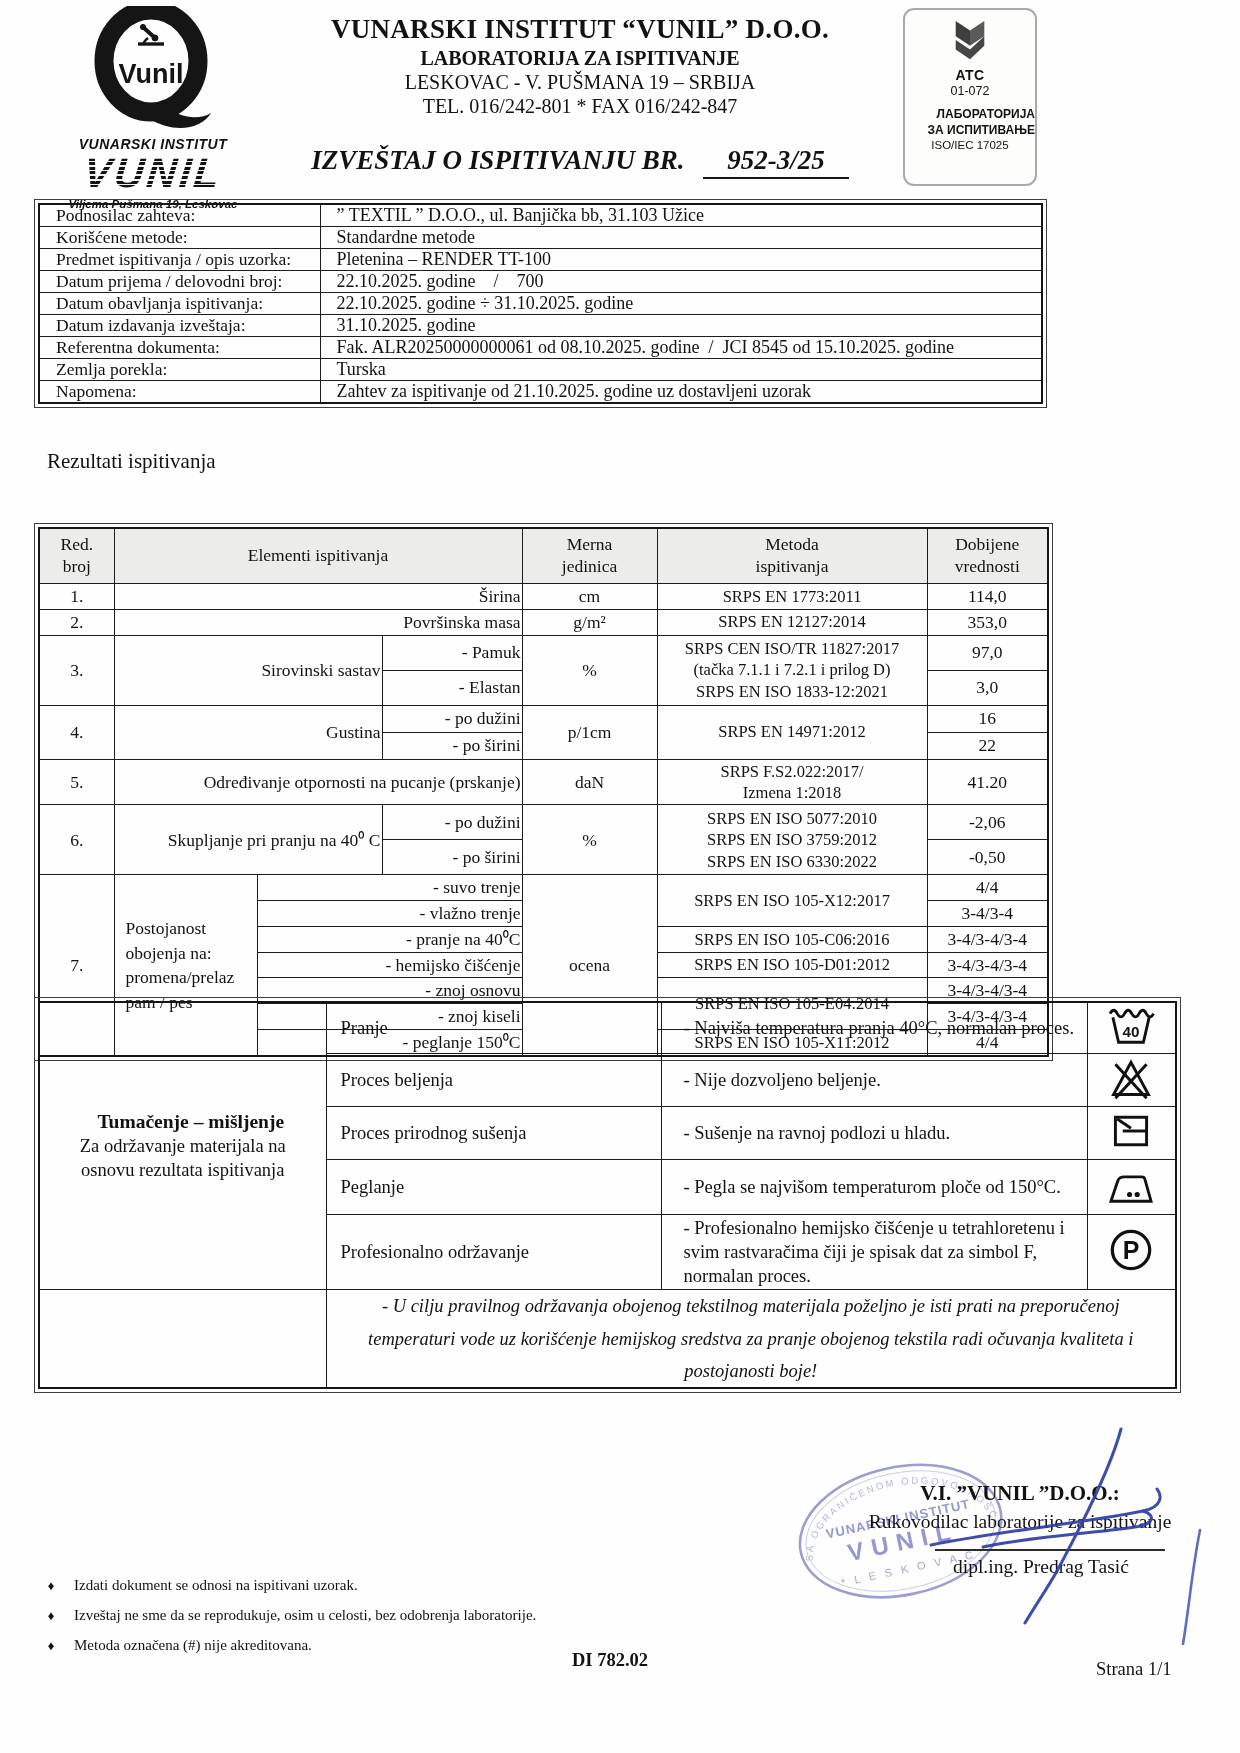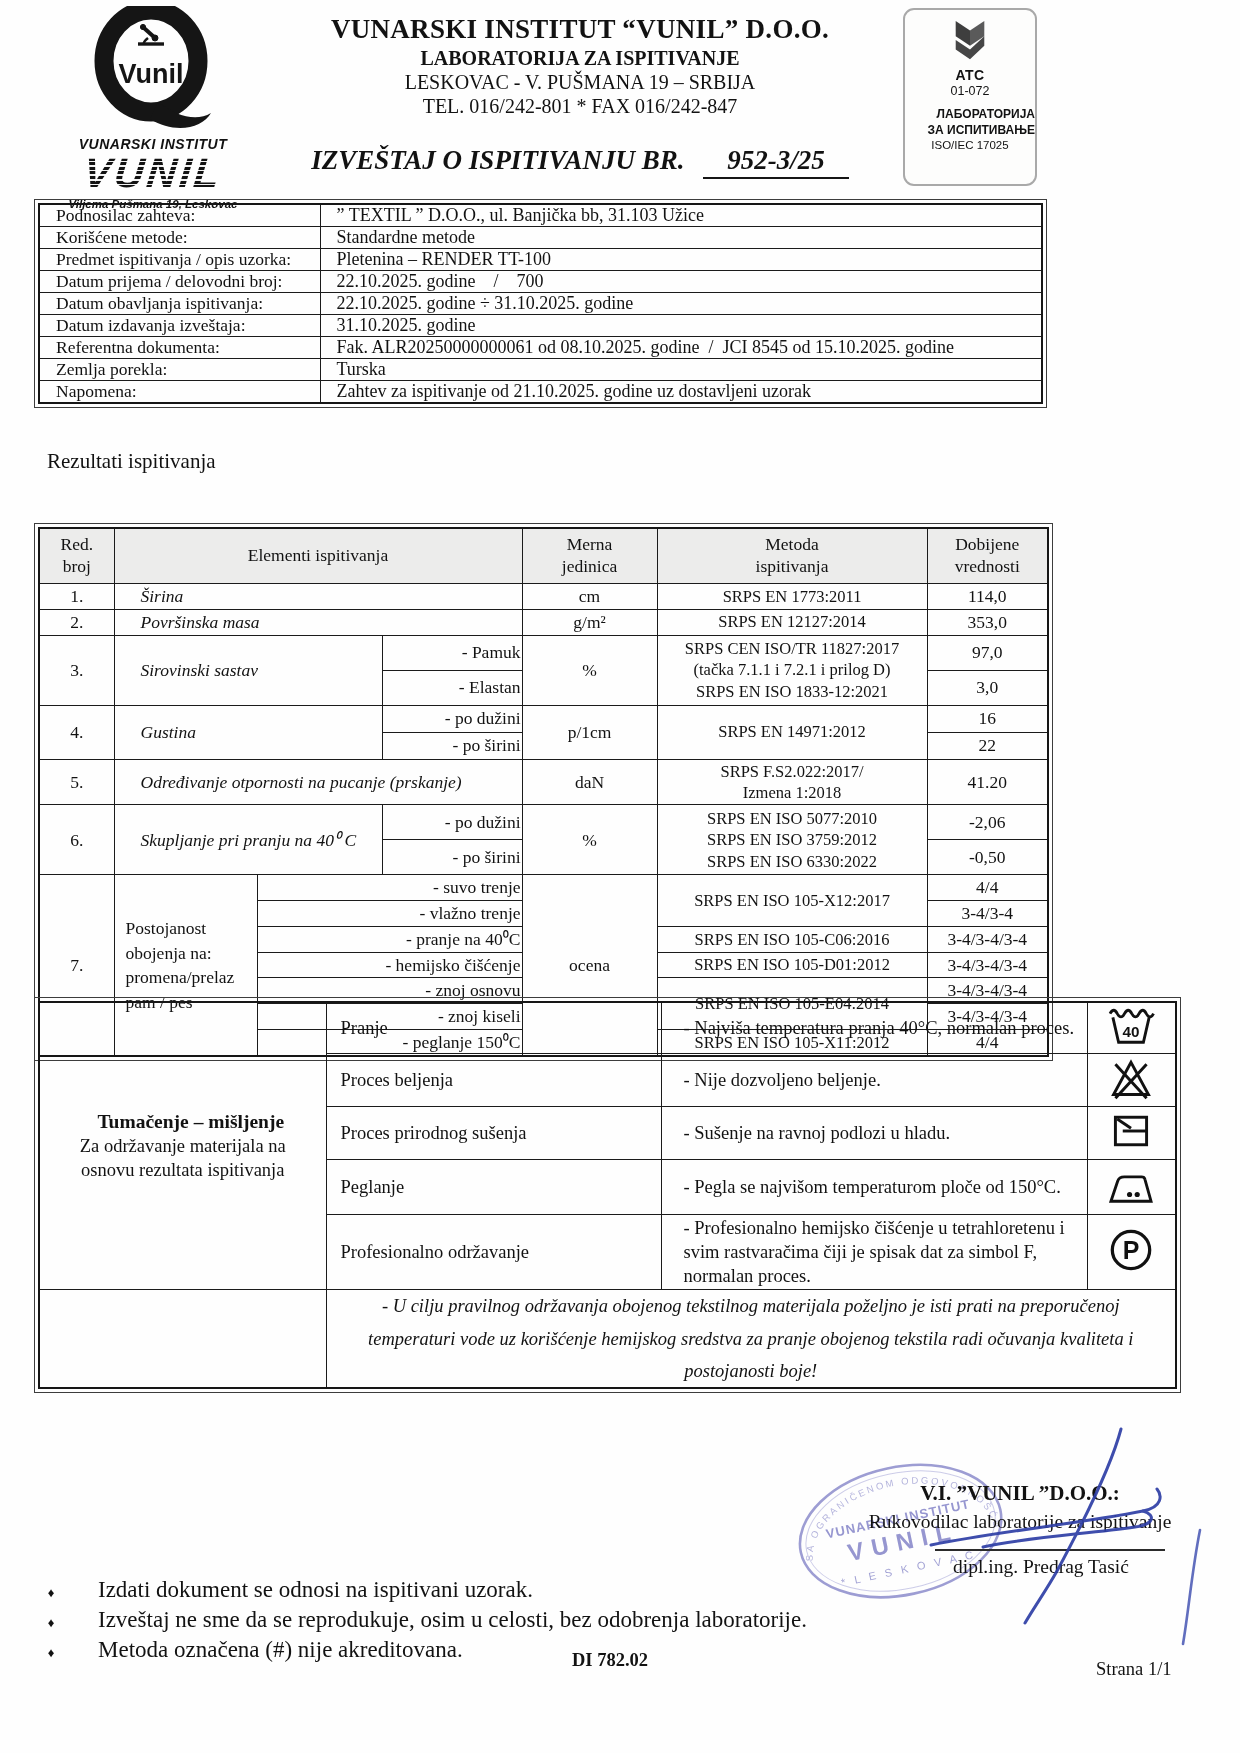--- a/index.html
+++ b/index.html
@@ -49,21 +49,21 @@
   
   .sec-title{position:absolute;left:47px;top:449px;font-size:21px;}
 
   
   .rtable{position:absolute;left:38px;top:527px;width:1009px;border:2.2px solid #161616;}
   .rtable col.cA{width:75px;}.rtable col.cB{width:143px;}.rtable col.cC{width:125px;}
   .rtable col.cD{width:140px;}.rtable col.cE{width:135px;}.rtable col.cF{width:270px;}
   .rtable col.cG{width:121px;}
   .rtable th{background:#ececeb;font-size:17.5px;line-height:1.25;height:52px;vertical-align:middle;text-align:center;}
   .rtable td{font-size:17.5px;text-align:center;vertical-align:middle;line-height:1.3;}
-  .rtable td.el{text-align:left;padding-left:26px;font-style:italic;}
+  .rtable td.el{text-align:right;padding-left:26px;}
   .rtable td.el7{text-align:left;padding-left:11px;line-height:1.4;}
   .rtable td.sub{text-align:right;padding-left:18px;}
   .rtable td.met{font-size:16.5px;line-height:1.3;}
   .rtable tr.h22 td{height:22px;}
   .rtable tr.h32 td{height:32px;}
   .rtable tr.h24 td{height:24px;}
   .rtable tr.h40 td{height:40px;}
   .rtable tr.h22b td{height:22px;}
 
   
@@ -91,21 +91,21 @@
   .sig-role{position:absolute;left:845px;top:1511px;width:350px;text-align:center;font-size:19.5px;white-space:nowrap;}
   .sig-rule{position:absolute;left:935px;top:1549px;width:230px;border-top:2px solid #2b2b2b;}
   .sig-name{position:absolute;left:911px;top:1556px;width:260px;text-align:center;font-size:19.5px;}
   .sig-ink{position:absolute;left:925px;top:1423px;}
   .sig-stray{position:absolute;left:1180px;top:1528px;}
 
   
   .foot-notes{position:absolute;left:28px;top:1577px;}
   .foot-row{display:flex;align-items:baseline;height:30px;}
   .foot-bullet{font-size:13px;width:46px;text-align:center;flex:none;}
-  .foot-text{font-size:23px;margin-left:24px;}
+  .foot-text{font-size:15px;}
   .doc-code{position:absolute;left:572px;top:1650px;font-weight:bold;font-size:18.5px;}
   .page-num{position:absolute;left:1096px;top:1659px;font-size:18.5px;}
 
   svg text{font-family:"Liberation Sans",sans-serif;}
 </style>
 </head>
 <body>
 
 <div id="page">
 

